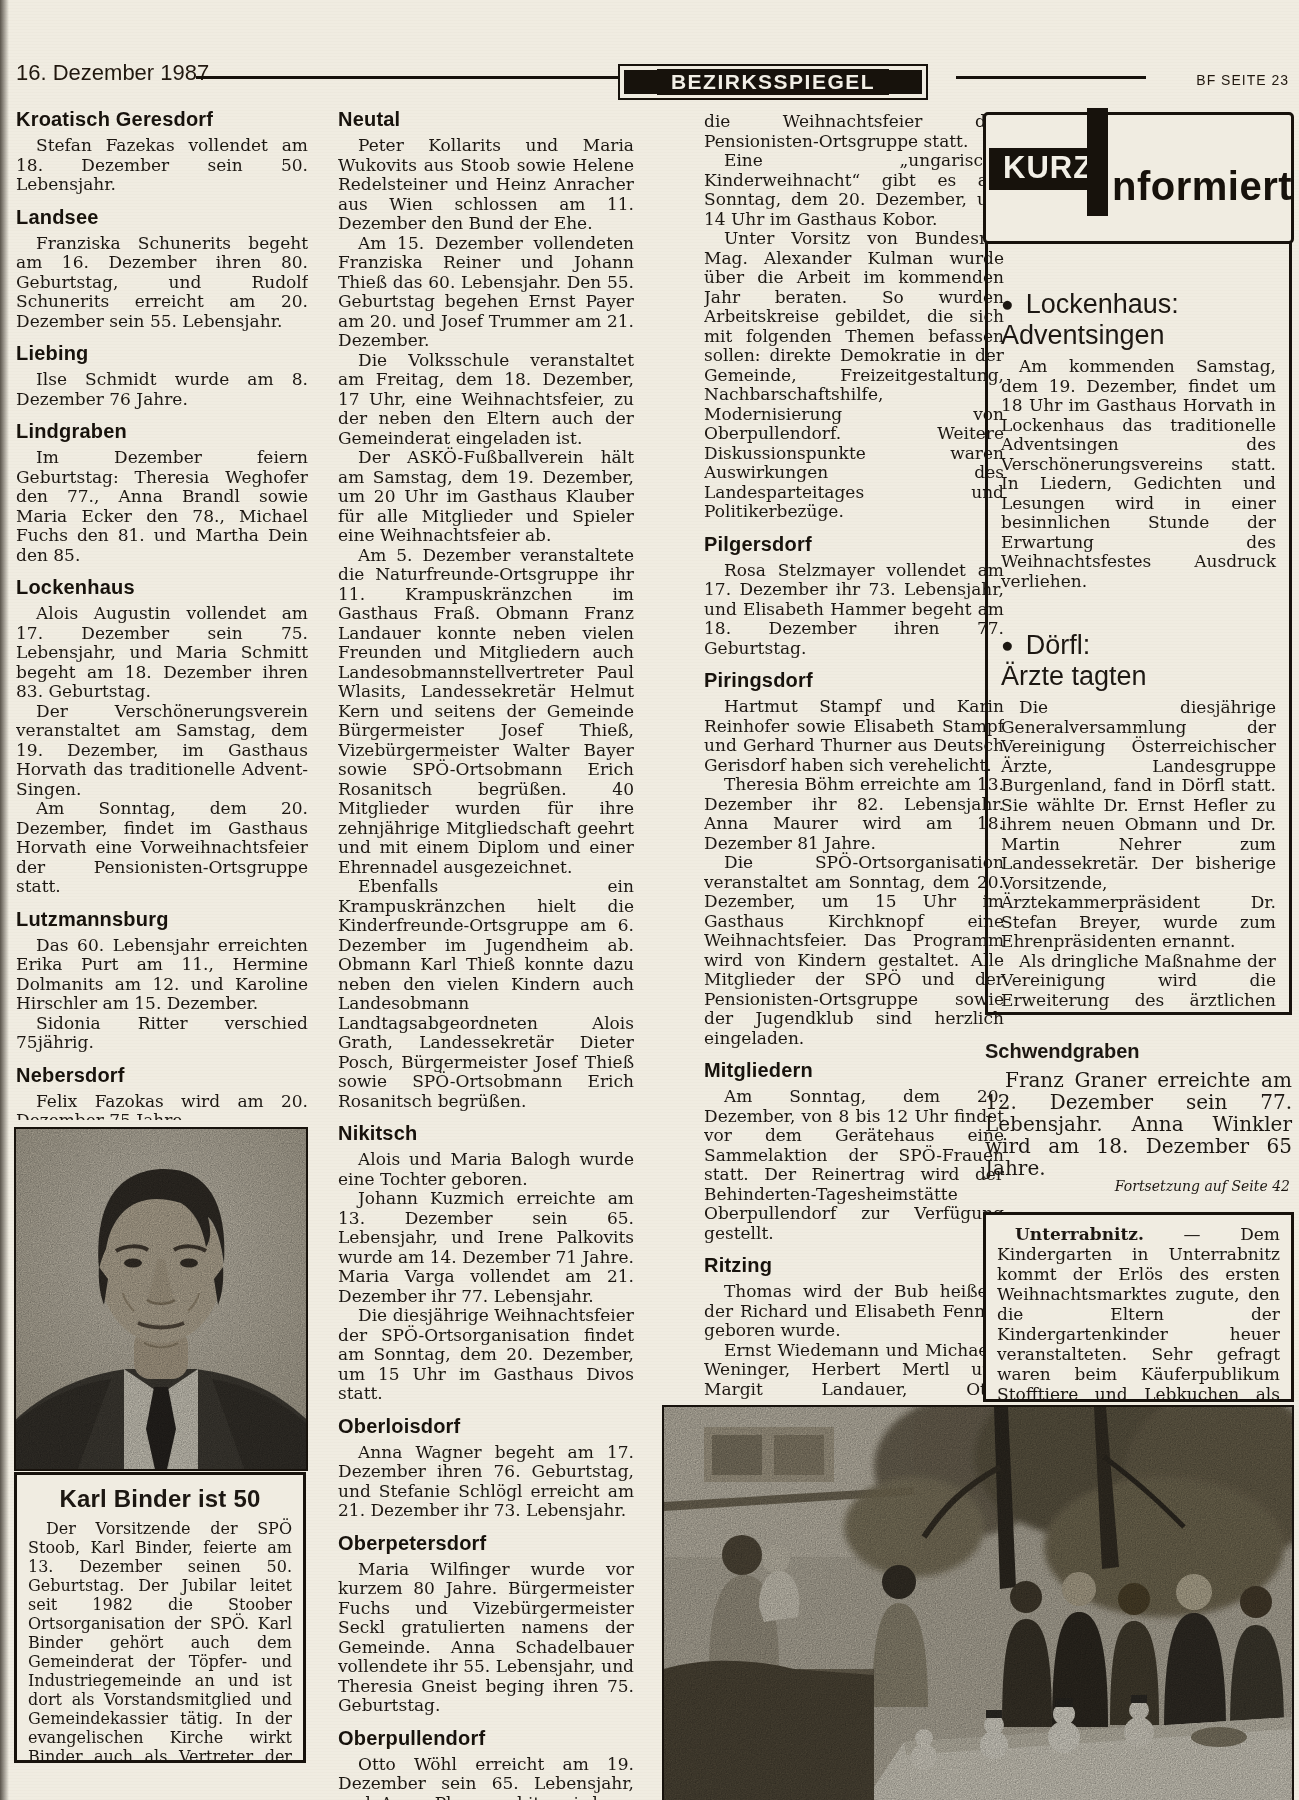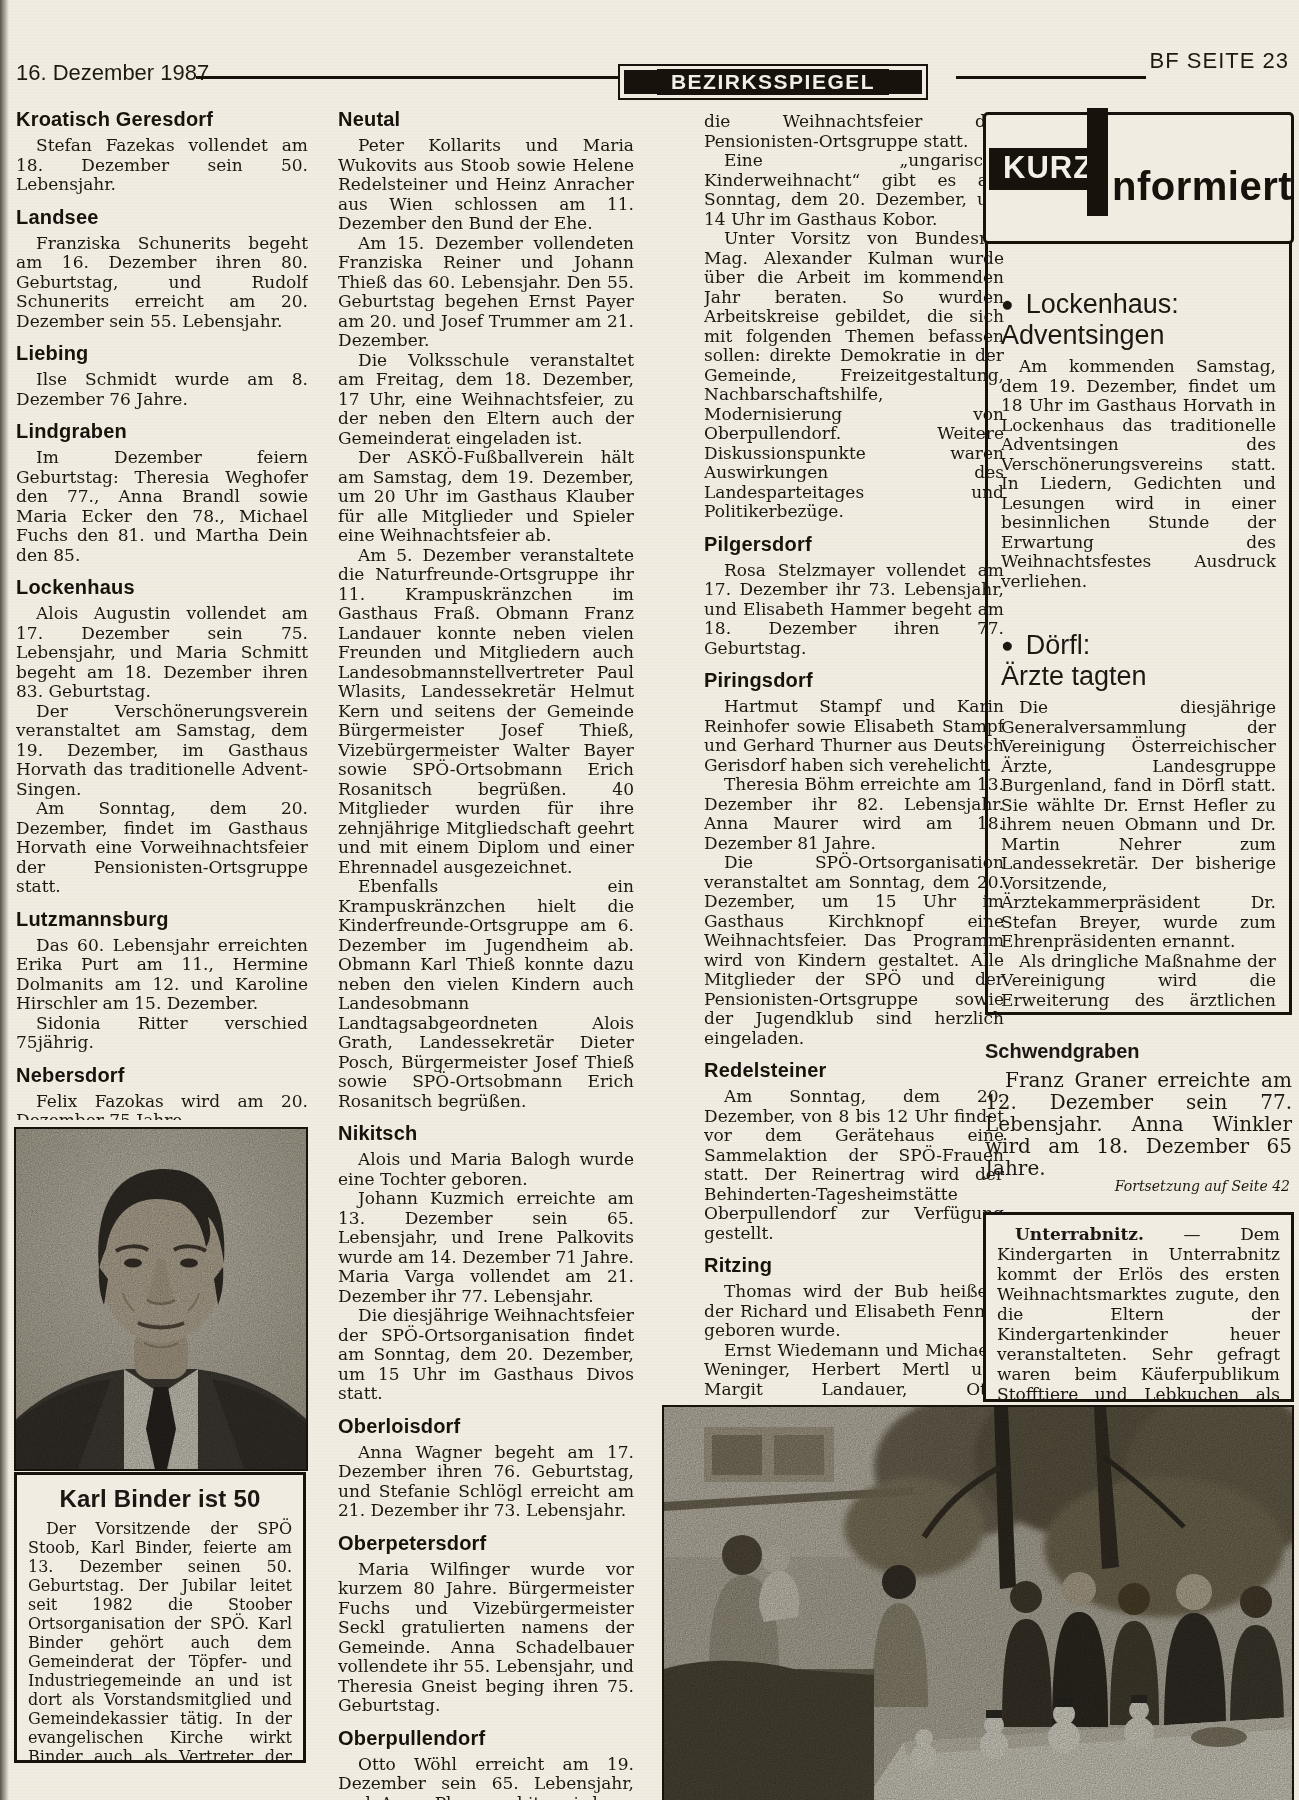--- a/index.html
+++ b/index.html
@@ -4,22 +4,22 @@
 <style>
   html,body{margin:0;padding:0;background:#888;}
   .page{position:relative;width:1299px;height:1800px;background:#f0ece1;overflow:hidden;
         color:#1c1712;font-family:"DejaVu Serif",serif;
         background-image:repeating-linear-gradient(0deg,rgba(90,80,60,.02) 0 1px,transparent 1px 3px);}
   .scanedge{position:absolute;left:0;top:0;width:9px;height:1800px;
         background:linear-gradient(90deg,rgba(40,34,26,.75),rgba(40,34,26,0));}
   
   .hdr-date{position:absolute;left:16px;top:60px;font-family:"Liberation Sans",sans-serif;
         font-size:22px;color:#21180f;}
-  .hdr-page{position:absolute;right:10px;top:48px;font-family:"Liberation Sans",sans-serif;
-        font-size:22px;color:#21180f;letter-spacing:1px;}
+  .hdr-page{position:absolute;right:10px;top:72px;font-family:"Liberation Sans",sans-serif;
+        font-size:14px;color:#21180f;letter-spacing:1px;}
   .rule{position:absolute;top:76px;height:3px;background:#17120c;}
   .rule.l{left:196px;width:424px;}
   .rule.r{left:956px;width:190px;}
   .masthead{position:absolute;left:618px;top:64px;width:310px;height:36px;box-sizing:border-box;
         background:#17120c;border:2px solid #17120c;box-shadow:inset 0 0 0 4px #f0ece1;
         display:flex;align-items:center;justify-content:center;}
   .masthead span{background:#17120c;color:#f2efe6;font-family:"Liberation Sans",sans-serif;
         font-weight:bold;font-size:21px;letter-spacing:1.5px;padding:1px 14px;}
   
   .col{position:absolute;overflow:hidden;}
@@ -206,21 +206,21 @@
       <h3>Pilgersdorf</h3>
       <p>Rosa Stelzmayer vollendet am 17. Dezember ihr 73. Lebensjahr, und Elisabeth Hammer begeht am 18. Dezember ihren 77. Geburtstag.</p>
     </section>
     <section>
       <h3>Piringsdorf</h3>
       <p>Hartmut Stampf und Karin Reinhofer sowie Elisabeth Stampf und Gerhard Thurner aus Deutsch Gerisdorf haben sich verehelicht.</p>
       <p>Theresia Böhm erreichte am 13. Dezember ihr 82. Lebensjahr. Anna Maurer wird am 18. Dezember 81 Jahre.</p>
       <p>Die SPÖ-Ortsorganisation veranstaltet am Sonntag, dem 20. Dezember, um 15 Uhr im Gasthaus Kirchknopf eine Weihnachtsfeier. Das Programm wird von Kindern gestaltet. Alle Mitglieder der SPÖ und der Pensionisten-Ortsgruppe sowie der Jugendklub sind herzlich eingeladen.</p>
     </section>
     <section>
-      <h3>Redelsteiner</h3>
+      <h3>Mitgliedern</h3>
       <p>Am Sonntag, dem 20. Dezember, von 8 bis 12 Uhr findet vor dem Gerätehaus eine Sammelaktion der SPÖ-Frauen statt. Der Reinertrag wird der Behinderten-Tagesheimstätte Oberpullendorf zur Verfügung gestellt.</p>
     </section>
     <section>
       <h3>Ritzing</h3>
       <p>Thomas wird der Bub heißen, der Richard und Elisabeth Fennes geboren wurde.</p>
       <p>Ernst Wiedemann und Michaela Weninger, Herbert Mertl und Margit Landauer, Otto Seidenschmidt und Gabriele Radl, Herbert Reiter und Luise Hafner sowie Karl-Hans Kancz und Delphine Reitgruber haben sich vermählt.</p>
 
     </section>
   </div>
 

